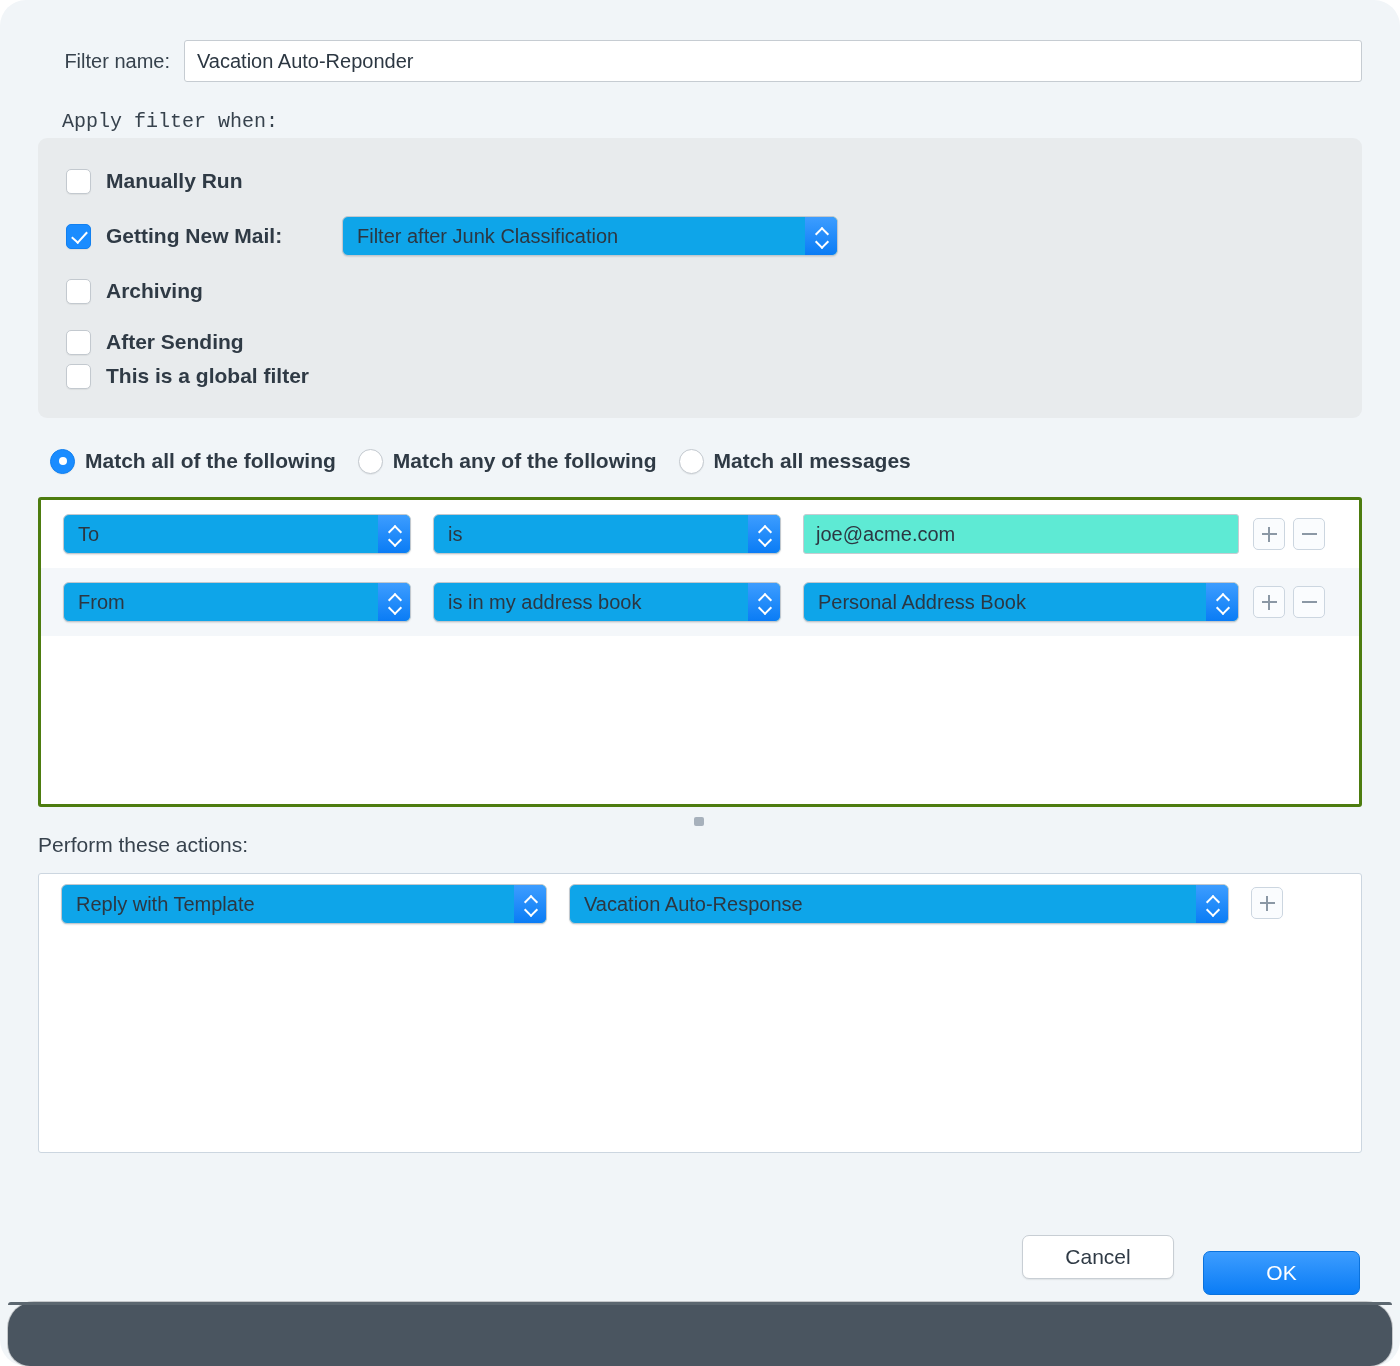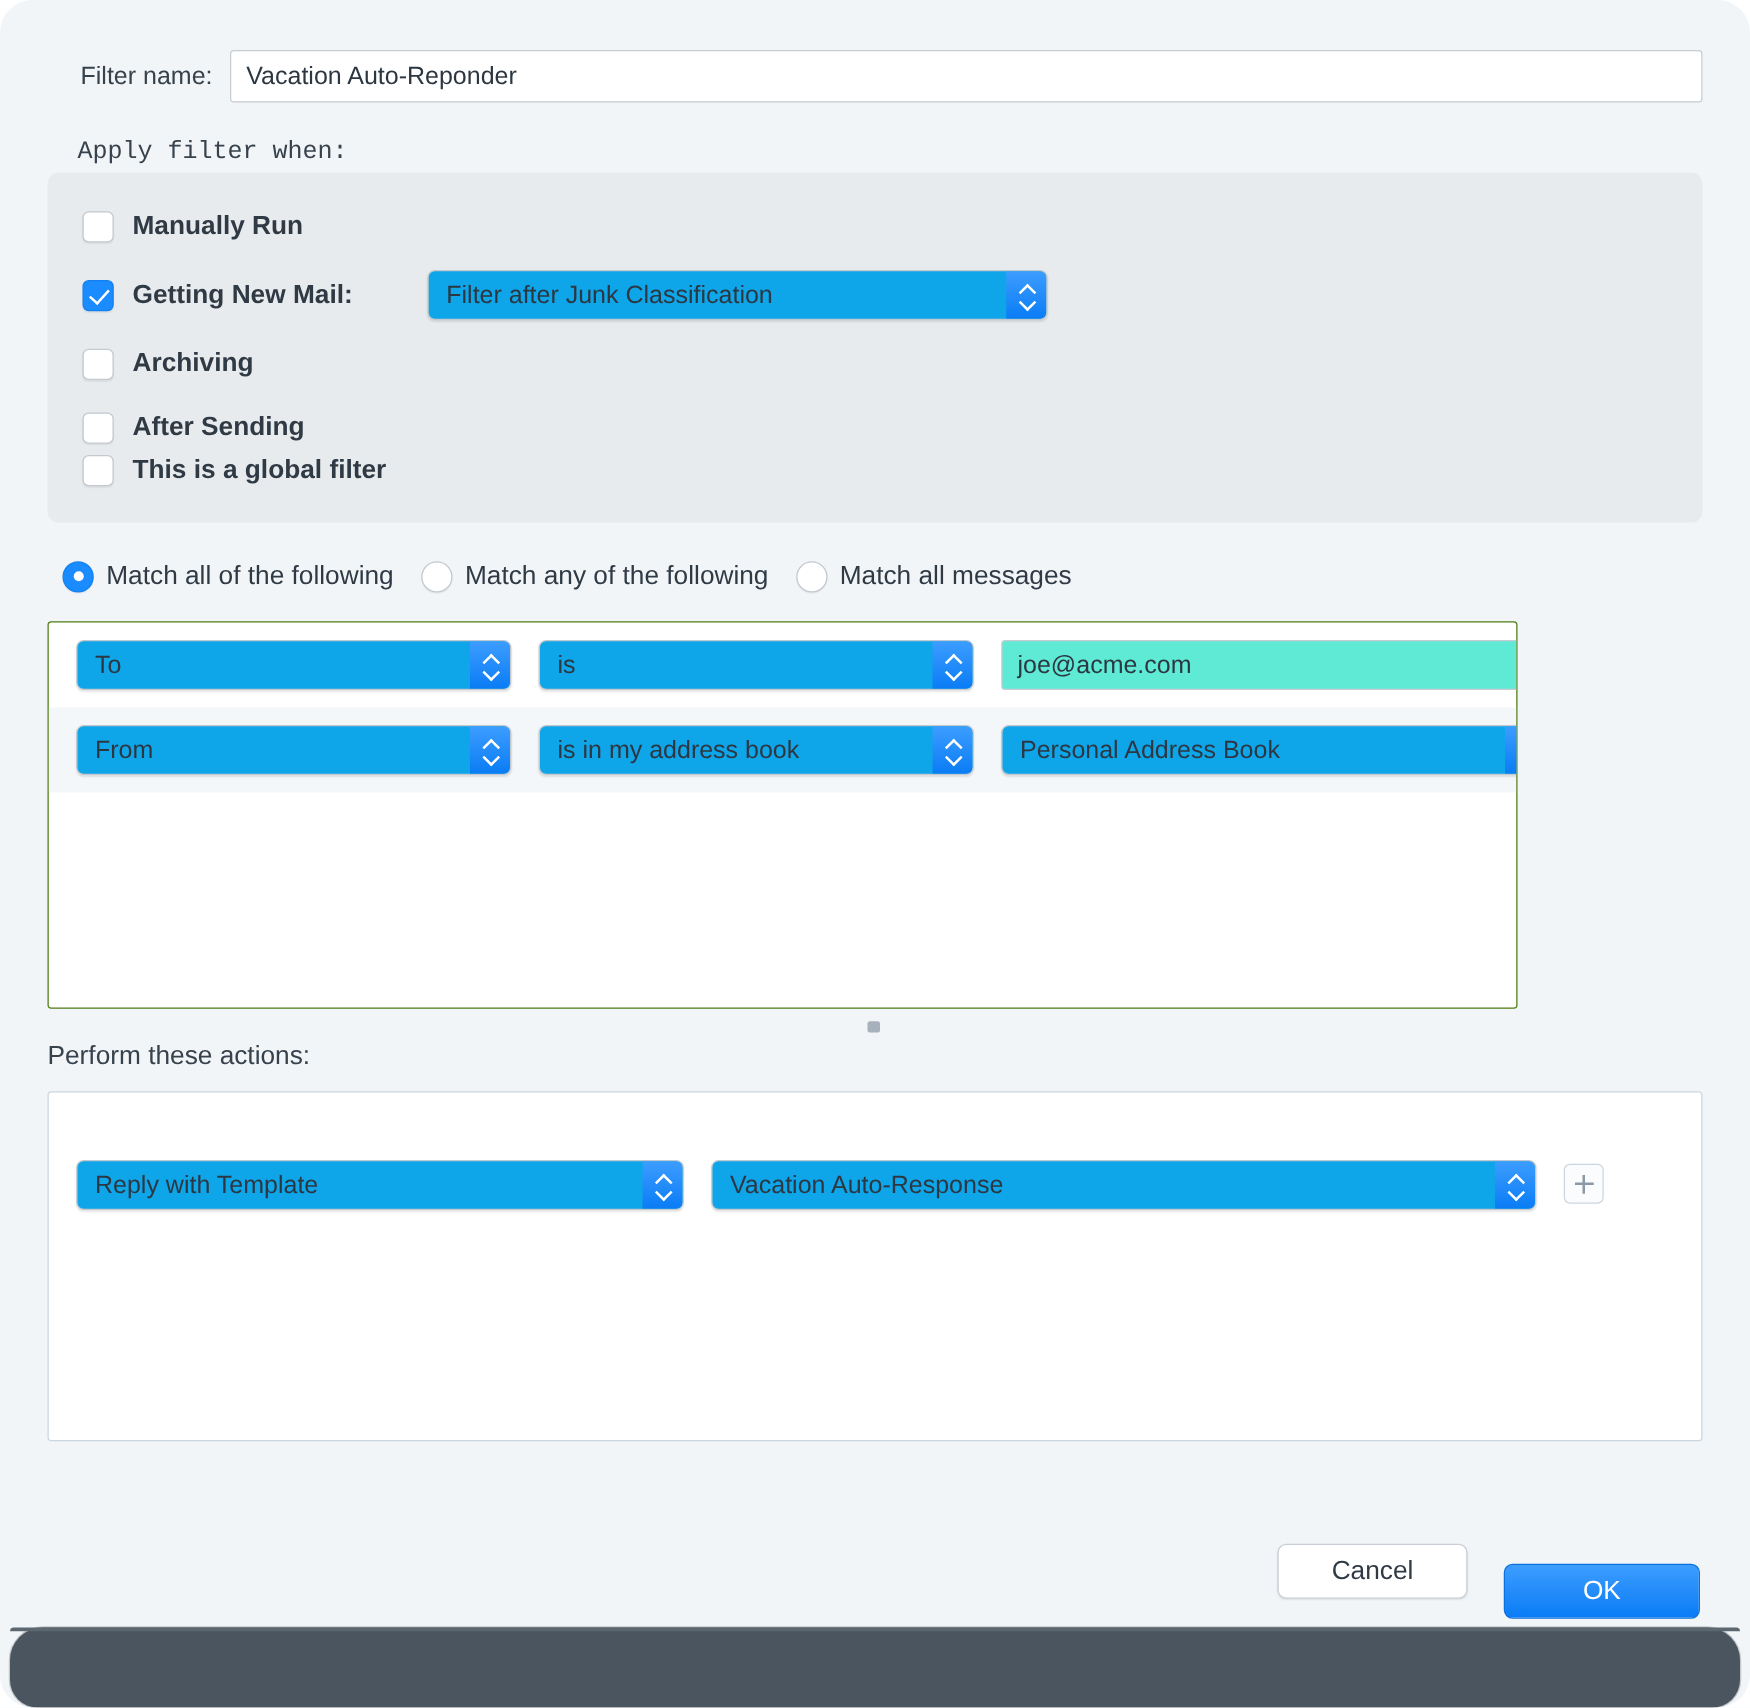--- a/index.html
+++ b/index.html
@@ -179,29 +179,30 @@
     width: 8px; height: 8px;
     border-radius: 50%;
     background: #ffffff;
   }
   .rlabel {
     margin-left: 10px;
     margin-right: 22px;
     font-size: 21px;
     color: #2f3a45;
     white-space: nowrap;
+    font-weight: bold;
   }
 
   
   .condpanel {
     position: absolute;
     left: 38px; top: 497px;
-    width: 1176px; height: 310px;
-    background: #ffffff;
-    border: 1px solid #4d7c0f;
+    width: 1324px; height: 310px;
+    background: #ffffff;
+    border: 3px solid #4d7c0f;
     border-radius: 3px;
     overflow: hidden;
   }
   .condrow {
     position: relative;
     height: 68px;
     display: flex; align-items: center;
   }
   .condrow.alt { background: #f4f7fa; }
 
@@ -269,21 +270,20 @@
     left: 38px; top: 873px;
     width: 1324px; height: 280px;
     background: #ffffff;
     border: 1px solid #ccd6e0;
     border-radius: 3px;
     overflow: hidden;
   }
   .actrow {
     position: relative;
     height: 58px;
-    margin-top: 44px;
   }
   .a-type { position: absolute; left: 22px;  top: 10px; width: 486px; }
   .a-val  { position: absolute; left: 530px; top: 10px; width: 660px; }
   .a-pm   { position: absolute; left: 1212px; top: 13px; }
 
   
   .btn {
     position: absolute;
     height: 44px;
     border-radius: 7px;

